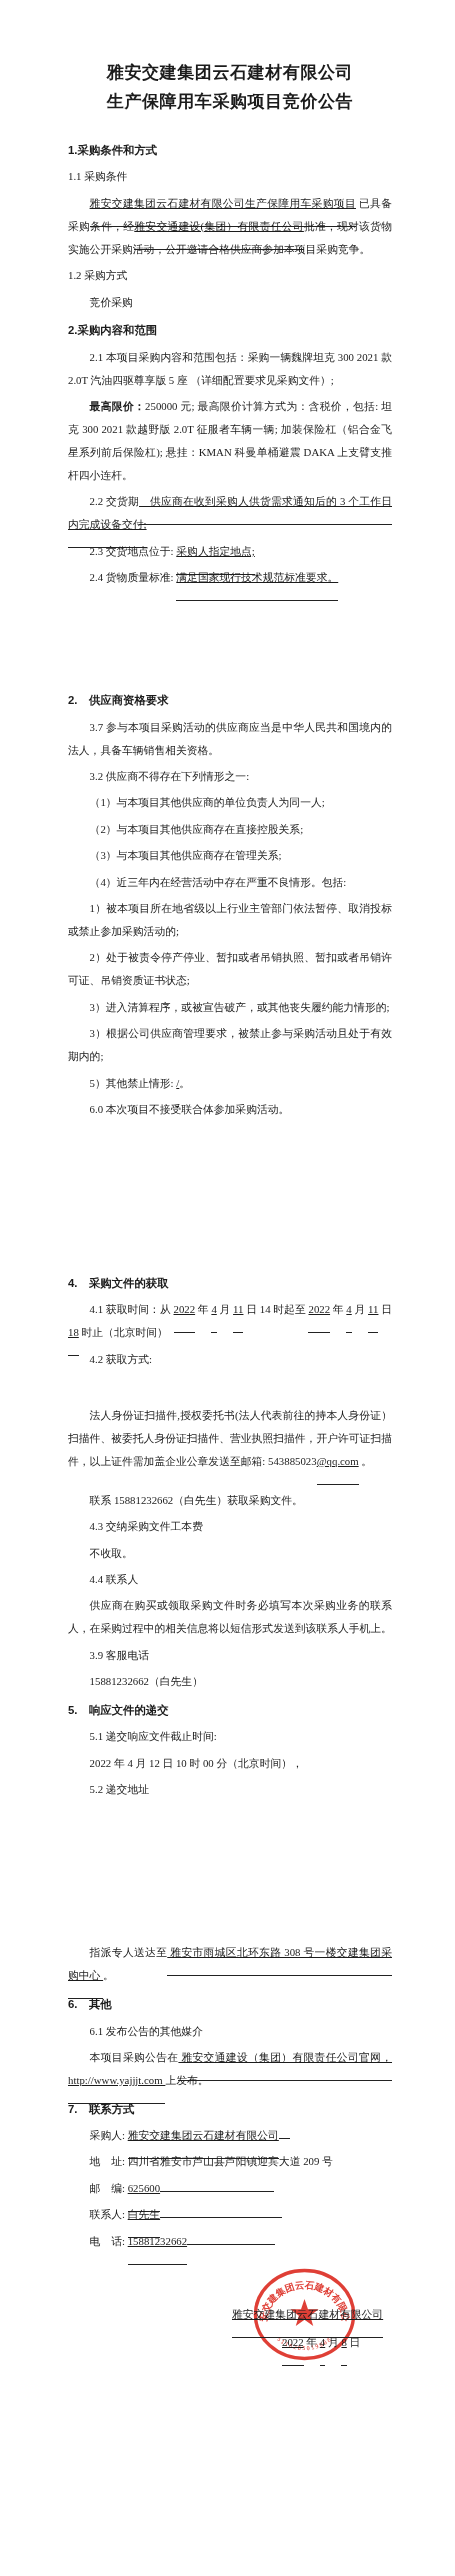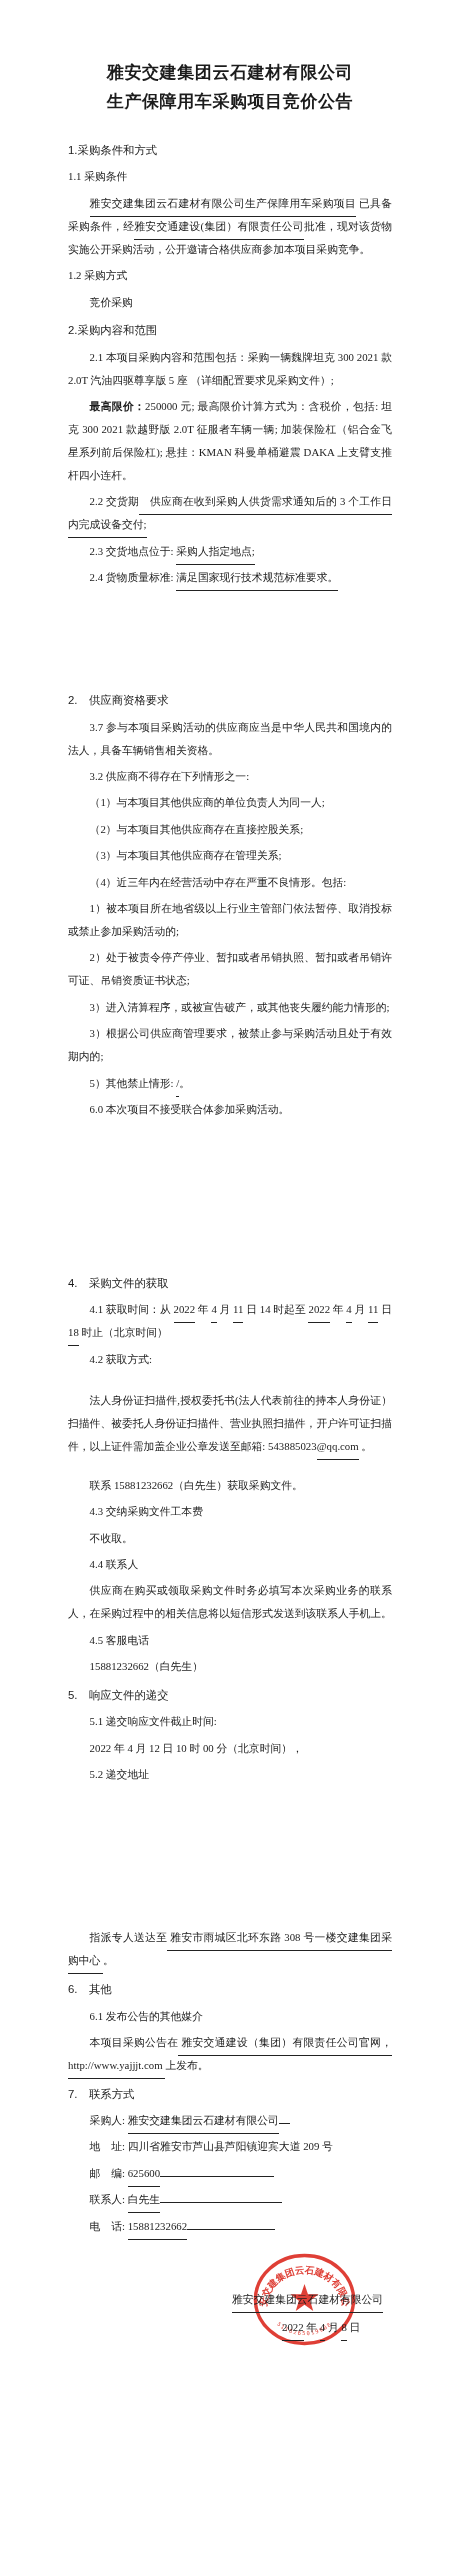--- a/index.html
+++ b/index.html
@@ -21,28 +21,28 @@
   }
   p {
     font-size:10.8px; line-height:23px;
     text-align:justify;
     text-indent:21.6px;
     margin:0 0 3.4px 0;
   }
   p.noind { text-indent:0; }
   .hd {
     font-family:"Liberation Sans","DejaVu Sans",sans-serif;
-    font-weight:normal; font-size:11.4px; line-height:23px;
+    font-weight:bold; font-size:11.4px; line-height:23px;
     margin:5.7px 0 3.4px 0; text-indent:0; text-align:left;
   }
   .mt40 { margin-top:23px; }
-  .mt30 { margin-top:18px; }
+  .mt30 { margin-top:33px; }
   .mt16 { margin-top:16px; }
   .b { font-weight:bold; }
-  .u { border-bottom:0.9px solid #222; padding-bottom:7px; }
+  .u { border-bottom:0.9px solid #222; padding-bottom:17px;text-decoration:underline; }
   .tail { display:inline-block; border-bottom:0.9px solid #222; height:1em; vertical-align:baseline; }
   .sp160 { height:91px; } .sp250 { height:142px; } .sp240 { height:137px; }
   .sig-area { position:relative; height:276px; }
   .sig-company {
     position:absolute; left:164px; top:47px;
     font-size:10.8px; line-height:23px; z-index:2;
   }
   .sig-date {
     position:absolute; left:214px; top:75px;
     font-size:10.8px; line-height:23px; z-index:2;
@@ -93,21 +93,21 @@
 
   <div class="hd">4.　采购文件的获取</div>
   <p><span>4.1 获取时间：从 </span><span class="u">2022</span><span> 年 </span><span class="u">4</span><span> 月 </span><span class="u">11</span><span> 日 14 时起至 </span><span class="u">2022</span><span> 年 </span><span class="u">4</span><span> 月 </span><span class="u">11</span><span> 日 </span><span class="u">18</span><span> 时止（北京时间）</span></p>
   <p>4.2 获取方式:</p>
   <p class="mt30"><span>法人身份证扫描件,授权委托书(法人代表前往的持本人身份证）扫描件、被委托人身份证扫描件、营业执照扫描件，开户许可证扫描件，以上证件需加盖企业公章发送至邮箱: 543885023</span><span class="u">@qq.com</span><span> 。</span></p>
   <p class="mt16">联系 15881232662（白先生）获取采购文件。</p>
   <p>4.3 交纳采购文件工本费</p>
   <p>不收取。</p>
   <p>4.4 联系人</p>
   <p>供应商在购买或领取采购文件时务必填写本次采购业务的联系人，在采购过程中的相关信息将以短信形式发送到该联系人手机上。</p>
-  <p>4.5 客服电话</p>
+  <p>3.9 客服电话</p>
   <p>15881232662（白先生）</p>
 
   <div class="hd">5.　响应文件的递交</div>
   <p>5.1 递交响应文件截止时间:</p>
   <p>2022 年 4 月 12 日 10 时 00 分（北京时间），</p>
   <p>5.2 递交地址</p>
 
   <div class="sp240"></div>
   <p><span>指派专人送达至</span><span class="u"> 雅安市雨城区北环东路 308 号一楼交建集团采购中心 </span><span>。</span></p>
 

